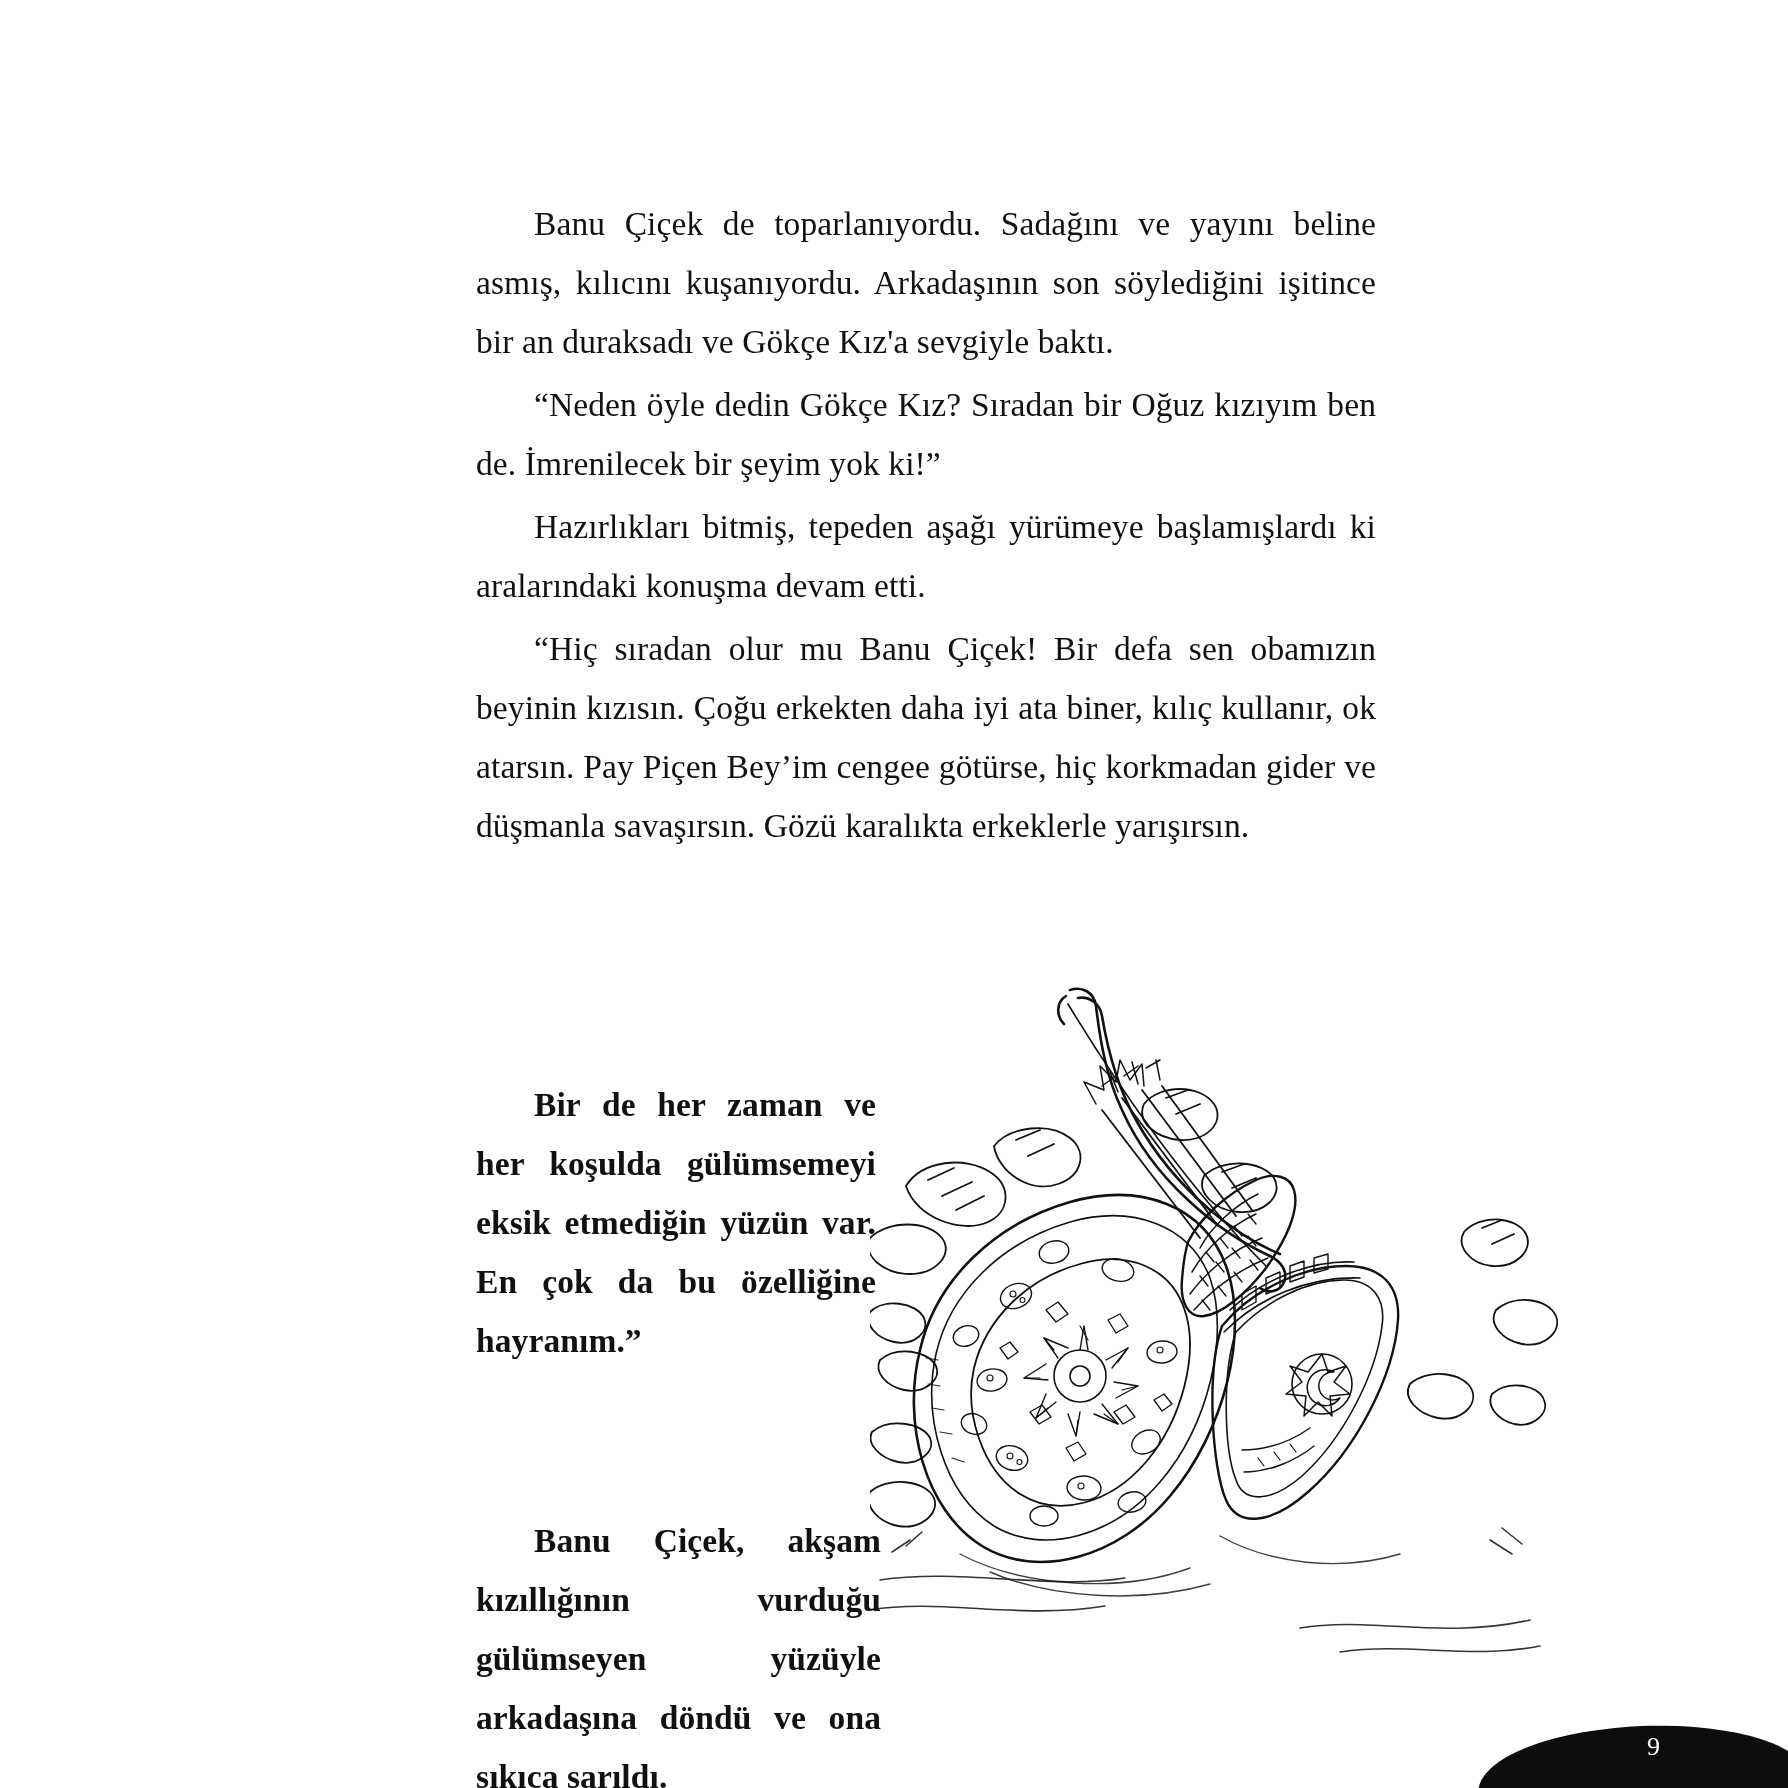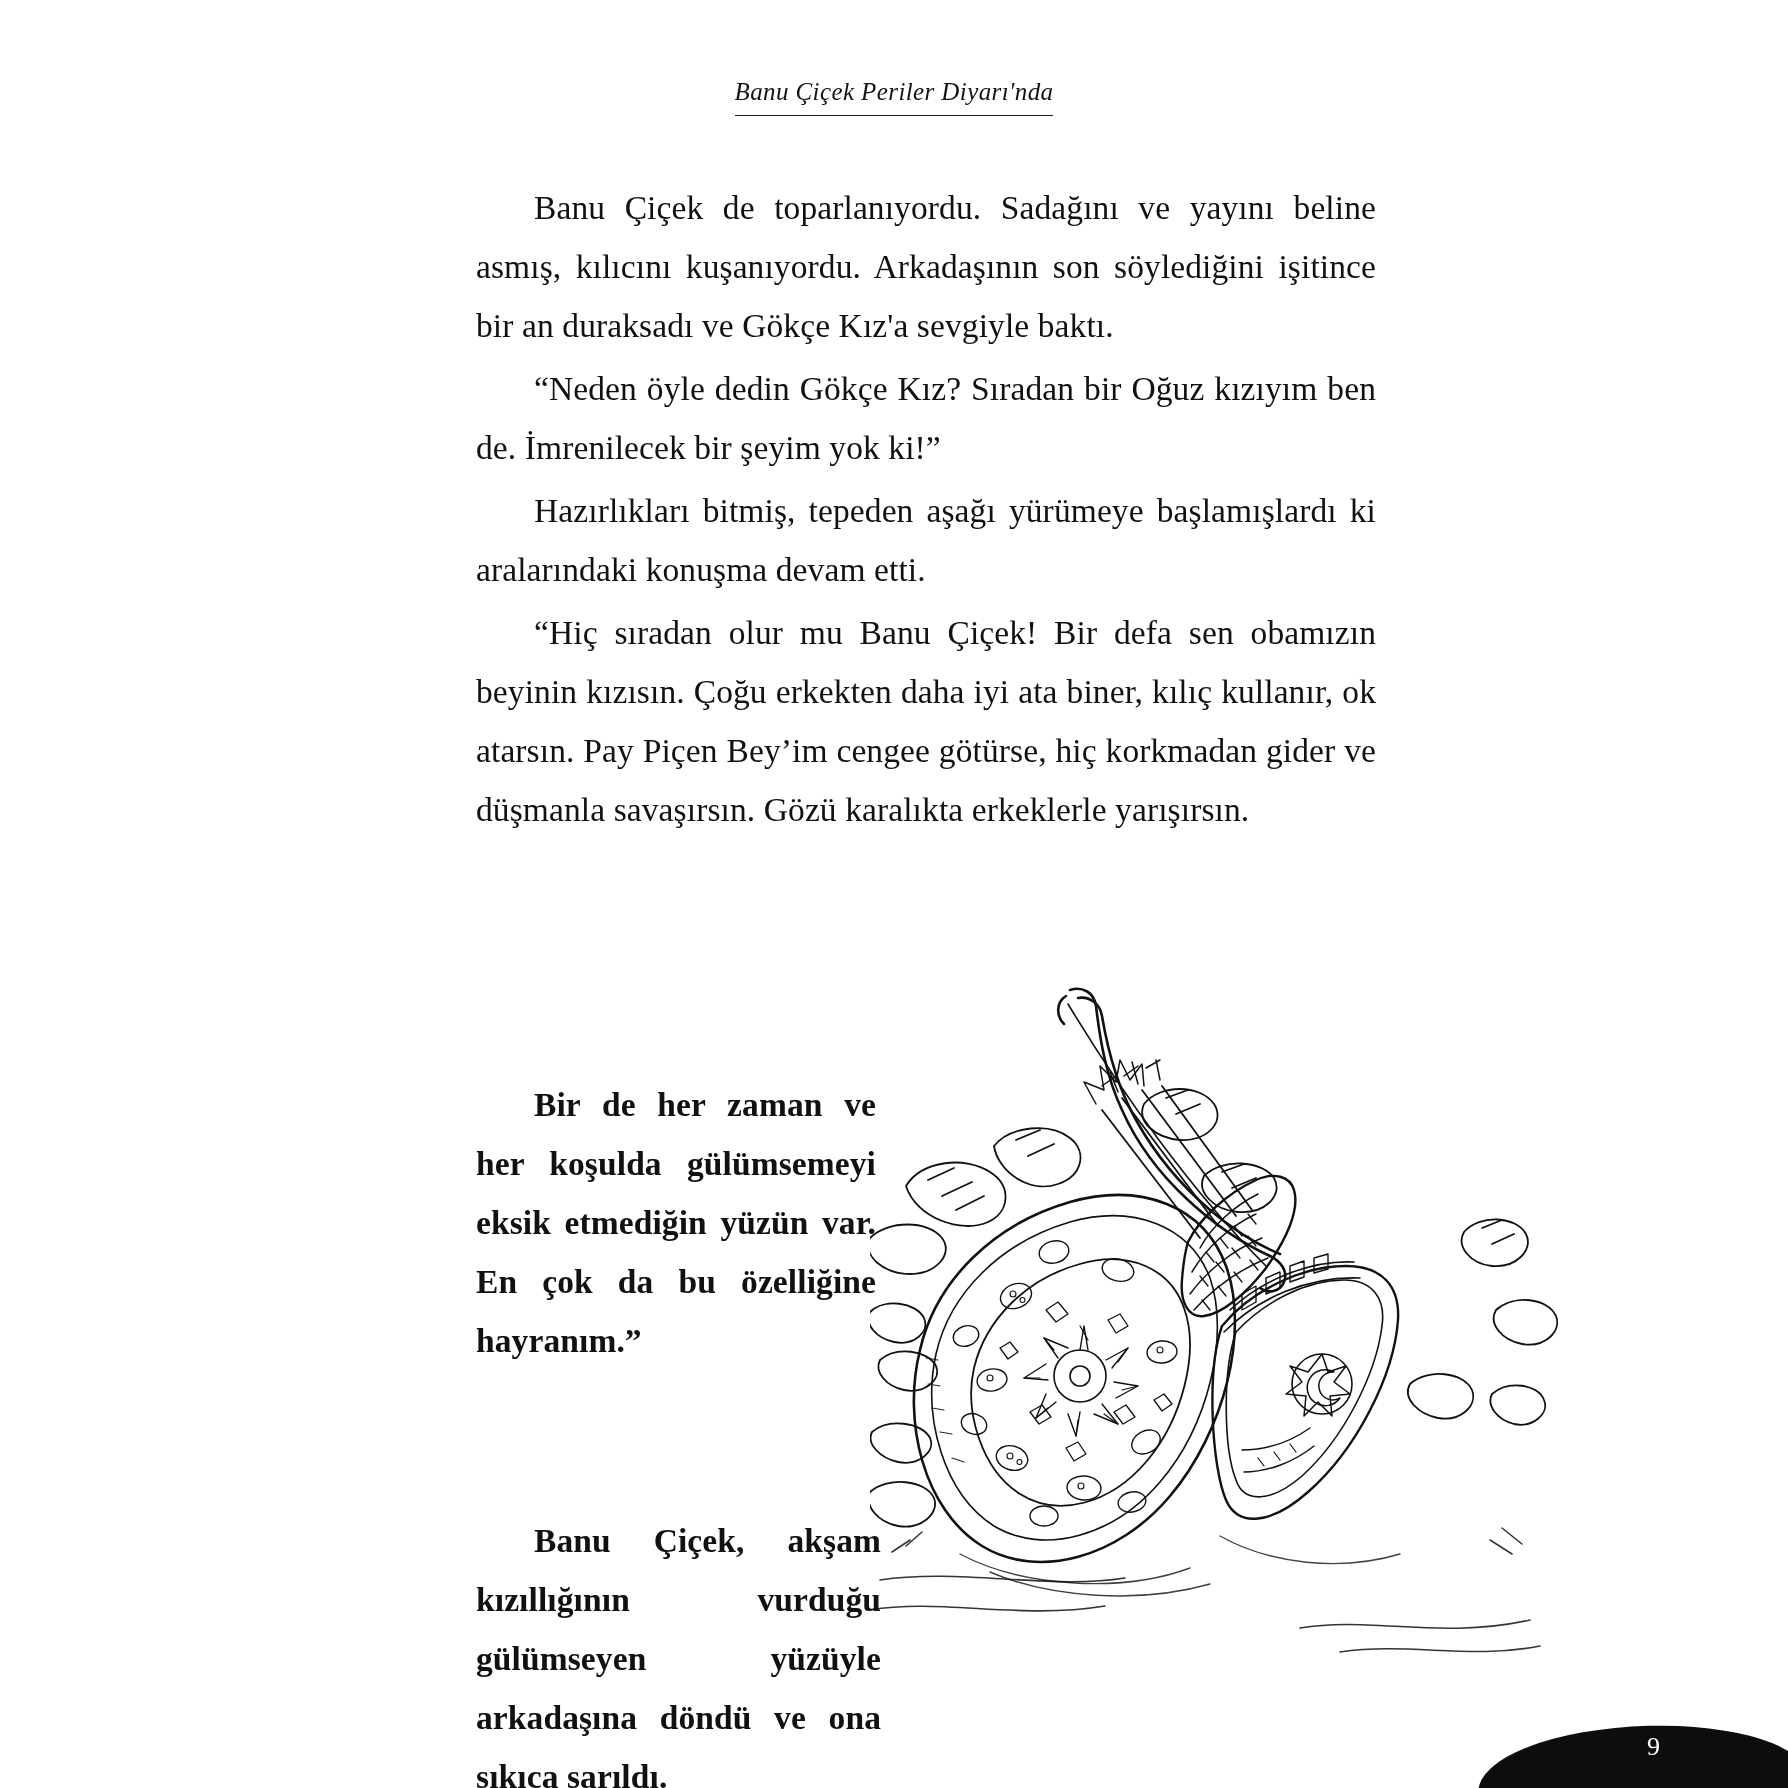--- a/index.html
+++ b/index.html
@@ -36,21 +36,21 @@
     font-size: 25px;
     letter-spacing: 0.4px;
     color: #141414;
     padding-bottom: 9px;
     border-bottom: 1.6px solid #1a1a1a;
   }
 
   
   .textblock {
     position: absolute;
-    top: 178px;
+    top: 194px;
     left: 476px;
     width: 900px;
   }
   p.para {
     margin: 0 0 4px 0;
     font-size: 33.5px;
     line-height: 59px;
     text-align: justify;
     text-indent: 58px;
     color: #111111;
@@ -101,23 +101,20 @@
     font-size: 26px;
     font-family: "Liberation Serif", serif;
     z-index: 2;
   }
 </style>
 </head>
 <body>
 
 <div class="page">
 
-  <div class="runninghead">
-    <span class="rh-text">Banu Çiçek Periler Diyarı'nda</span>
-  </div>
 
   <div class="textblock">
     <p class="para">Banu Çiçek de toparlanıyordu. Sadağını ve yayını beline asmış, kılıcını kuşanıyordu. Arkadaşının son söylediğini işitince bir an duraksadı ve Gökçe Kız'a sevgiyle baktı.</p>
     <p class="para">“Neden öyle dedin Gökçe Kız? Sıradan bir <span class="it">Oğuz</span> kızıyım ben de. İmrenilecek bir şeyim yok ki!”</p>
     <p class="para">Hazırlıkları bitmiş, tepeden aşağı yürümeye başlamışlardı ki aralarındaki konuşma devam etti.</p>
     <p class="para">“Hiç sıradan olur mu Banu Çiçek! Bir defa sen obamızın beyinin kızısın. Çoğu erkekten daha iyi ata biner, kılıç kullanır, ok atarsın. Pay Piçen Bey’im <span class="it">cenge</span>e götürse, hiç korkmadan gider ve düşmanla savaşırsın. Gözü karalıkta erkeklerle yarışırsın.</p>
   </div>
 
   <div class="para-wrapcol" style="top: 1075px; font-weight: bold;">
     <p class="para">Bir de her zaman ve her koşulda gülümsemeyi eksik etmediğin yüzün var. En çok da bu özelliğine hayranım.”</p>

